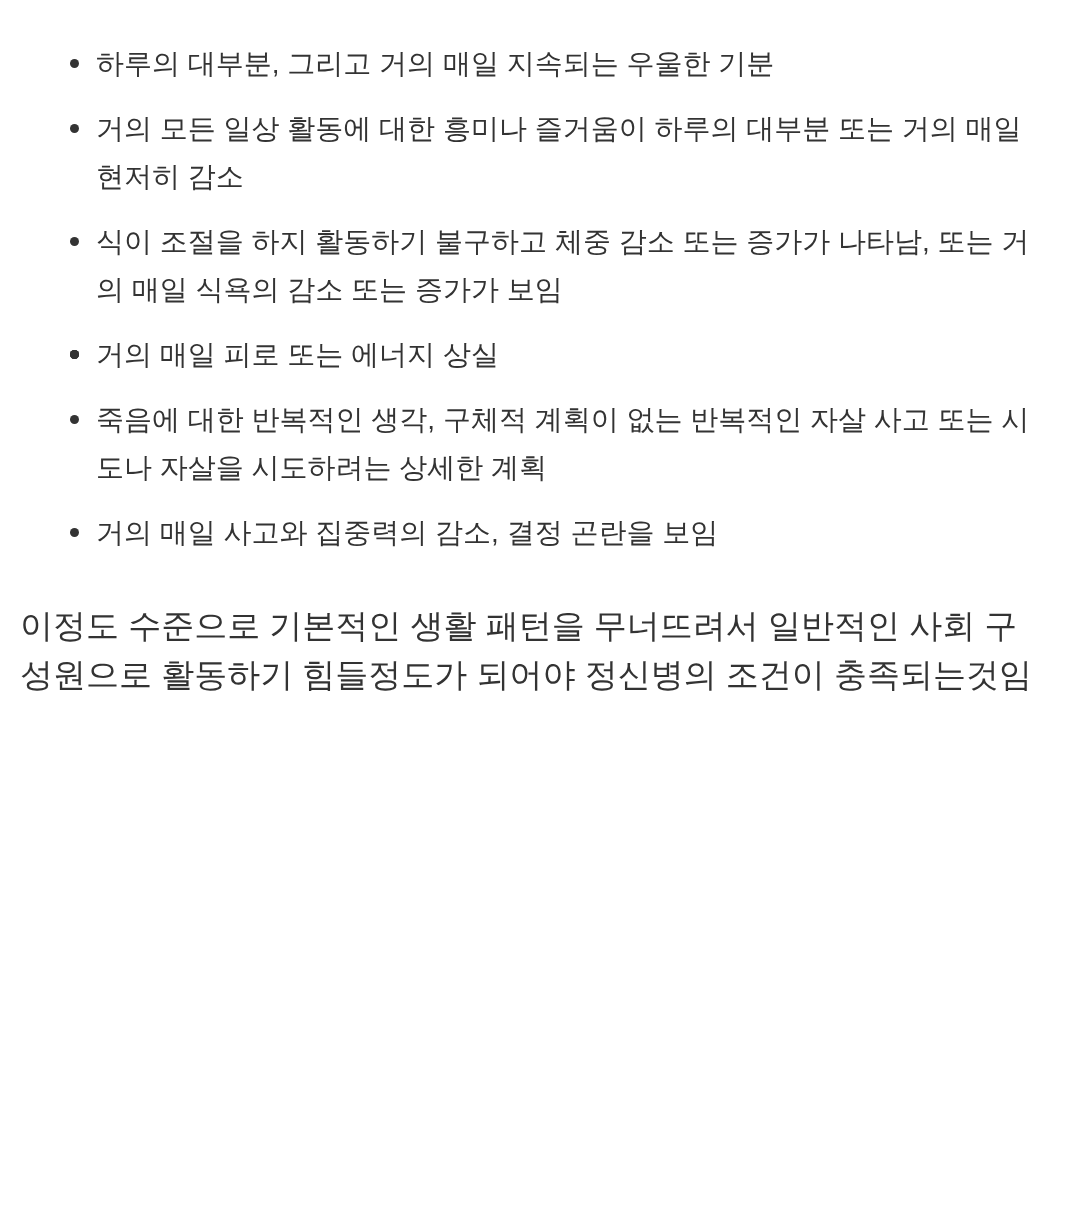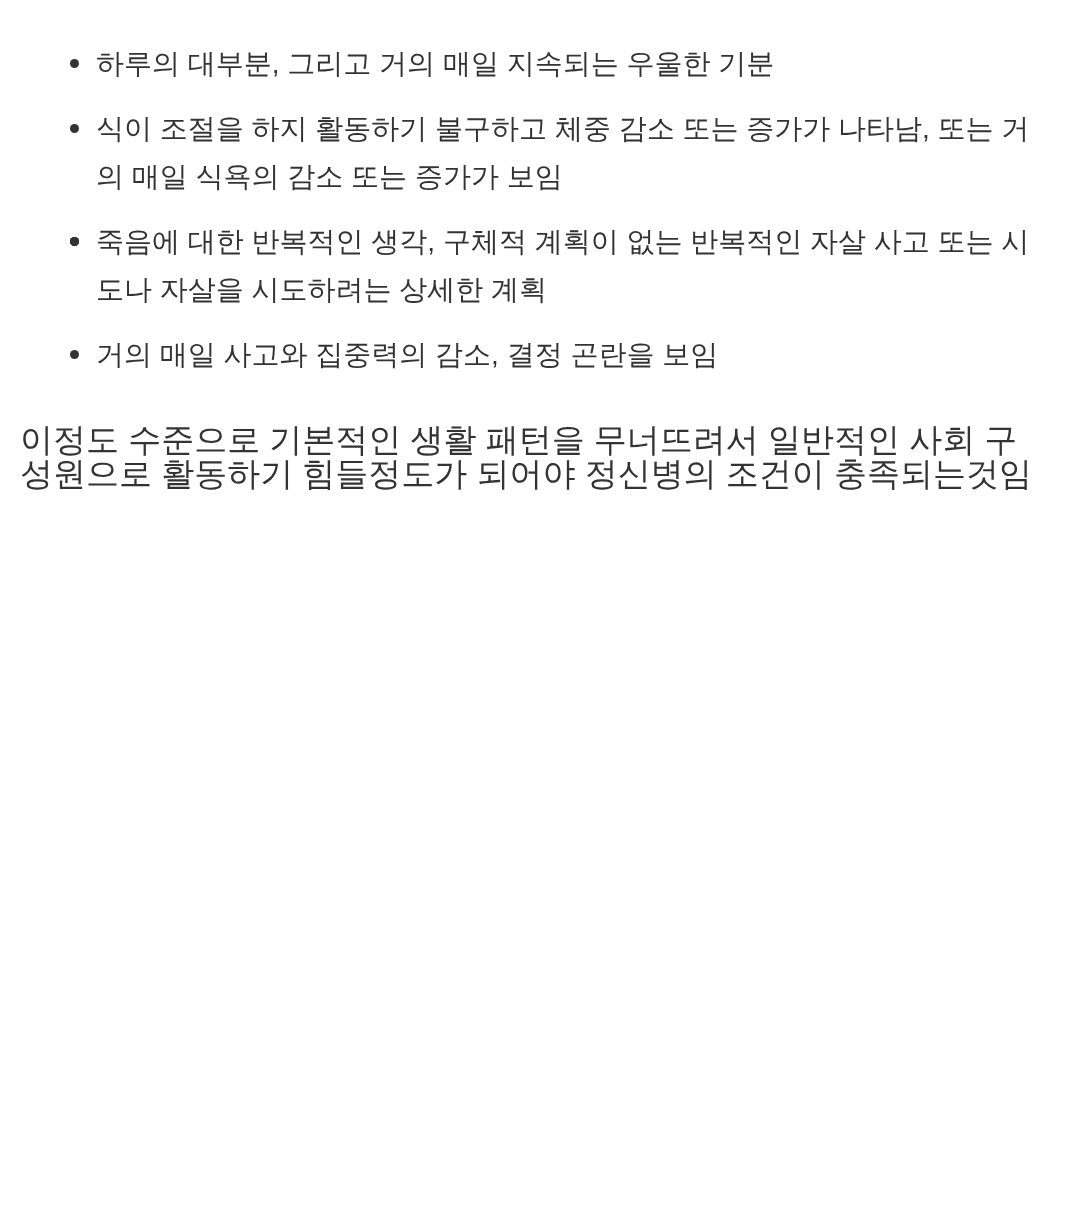--- a/index.html
+++ b/index.html
@@ -41,47 +41,55 @@
     top: 19px;
     width: 9px;
     height: 9px;
     border-radius: 50%;
     background: #333333;
   }
   p.body-para {
     margin: 0;
     max-width: 1020px;
     font-size: 33px;
-    line-height: 34px;
+    line-height: 49px;
     color: #333333;
     word-break: break-all;
     overflow-wrap: break-word;
   }
   p.para-1 { margin-top: 44px; }
   p.para-2 { margin-top: 49px; }
 </style>
 </head>
 <body>
 
 <div class="page" style="background: rgb(255, 255, 255); color: rgb(51, 51, 51); padding-left: 20px;">
 
   <ul class="symptom-list">
     <li>
       <span class="bullet-dot" style="background: rgb(51, 51, 51);"></span>
       <span>하루의 대부분, 그리고 거의 매일 지속되는 우울한 기분</span>
     </li>
     <li>
       <span class="bullet-dot" style="background: rgb(51, 51, 51);"></span>
+      <span>거의 모든 일상 활동에 대한 흥미나 즐거움이 하루의 대부분 또는 거의 매일 현저히 감소</span>
+    </li>
+    <li>
+      <span class="bullet-dot" style="background: rgb(51, 51, 51);"></span>
       <span>식이 조절을 하지 활동하기 불구하고 체중 감소 또는 증가가 나타남, 또는 거의 매일 식욕의 감소 또는 증가가 보임</span>
     </li>
     <li>
       <span class="bullet-dot" style="background: rgb(51, 51, 51);"></span>
     </li>
     <li>
       <span class="bullet-dot" style="background: rgb(51, 51, 51);"></span>
+    </li>
+    <li>
+      <span class="bullet-dot" style="background: rgb(51, 51, 51);"></span>
+      <span>거의 매일 피로 또는 에너지 상실</span>
     </li>
     <li>
       <span class="bullet-dot" style="background: rgb(51, 51, 51);"></span>
       <span>죽음에 대한 반복적인 생각, 구체적 계획이 없는 반복적인 자살 사고 또는 시도나 자살을 시도하려는 상세한 계획</span>
     </li>
     <li>
       <span class="bullet-dot" style="background: rgb(51, 51, 51);"></span>
       <span>거의 매일 사고와 집중력의 감소, 결정 곤란을 보임</span>
     </li>
   </ul>

